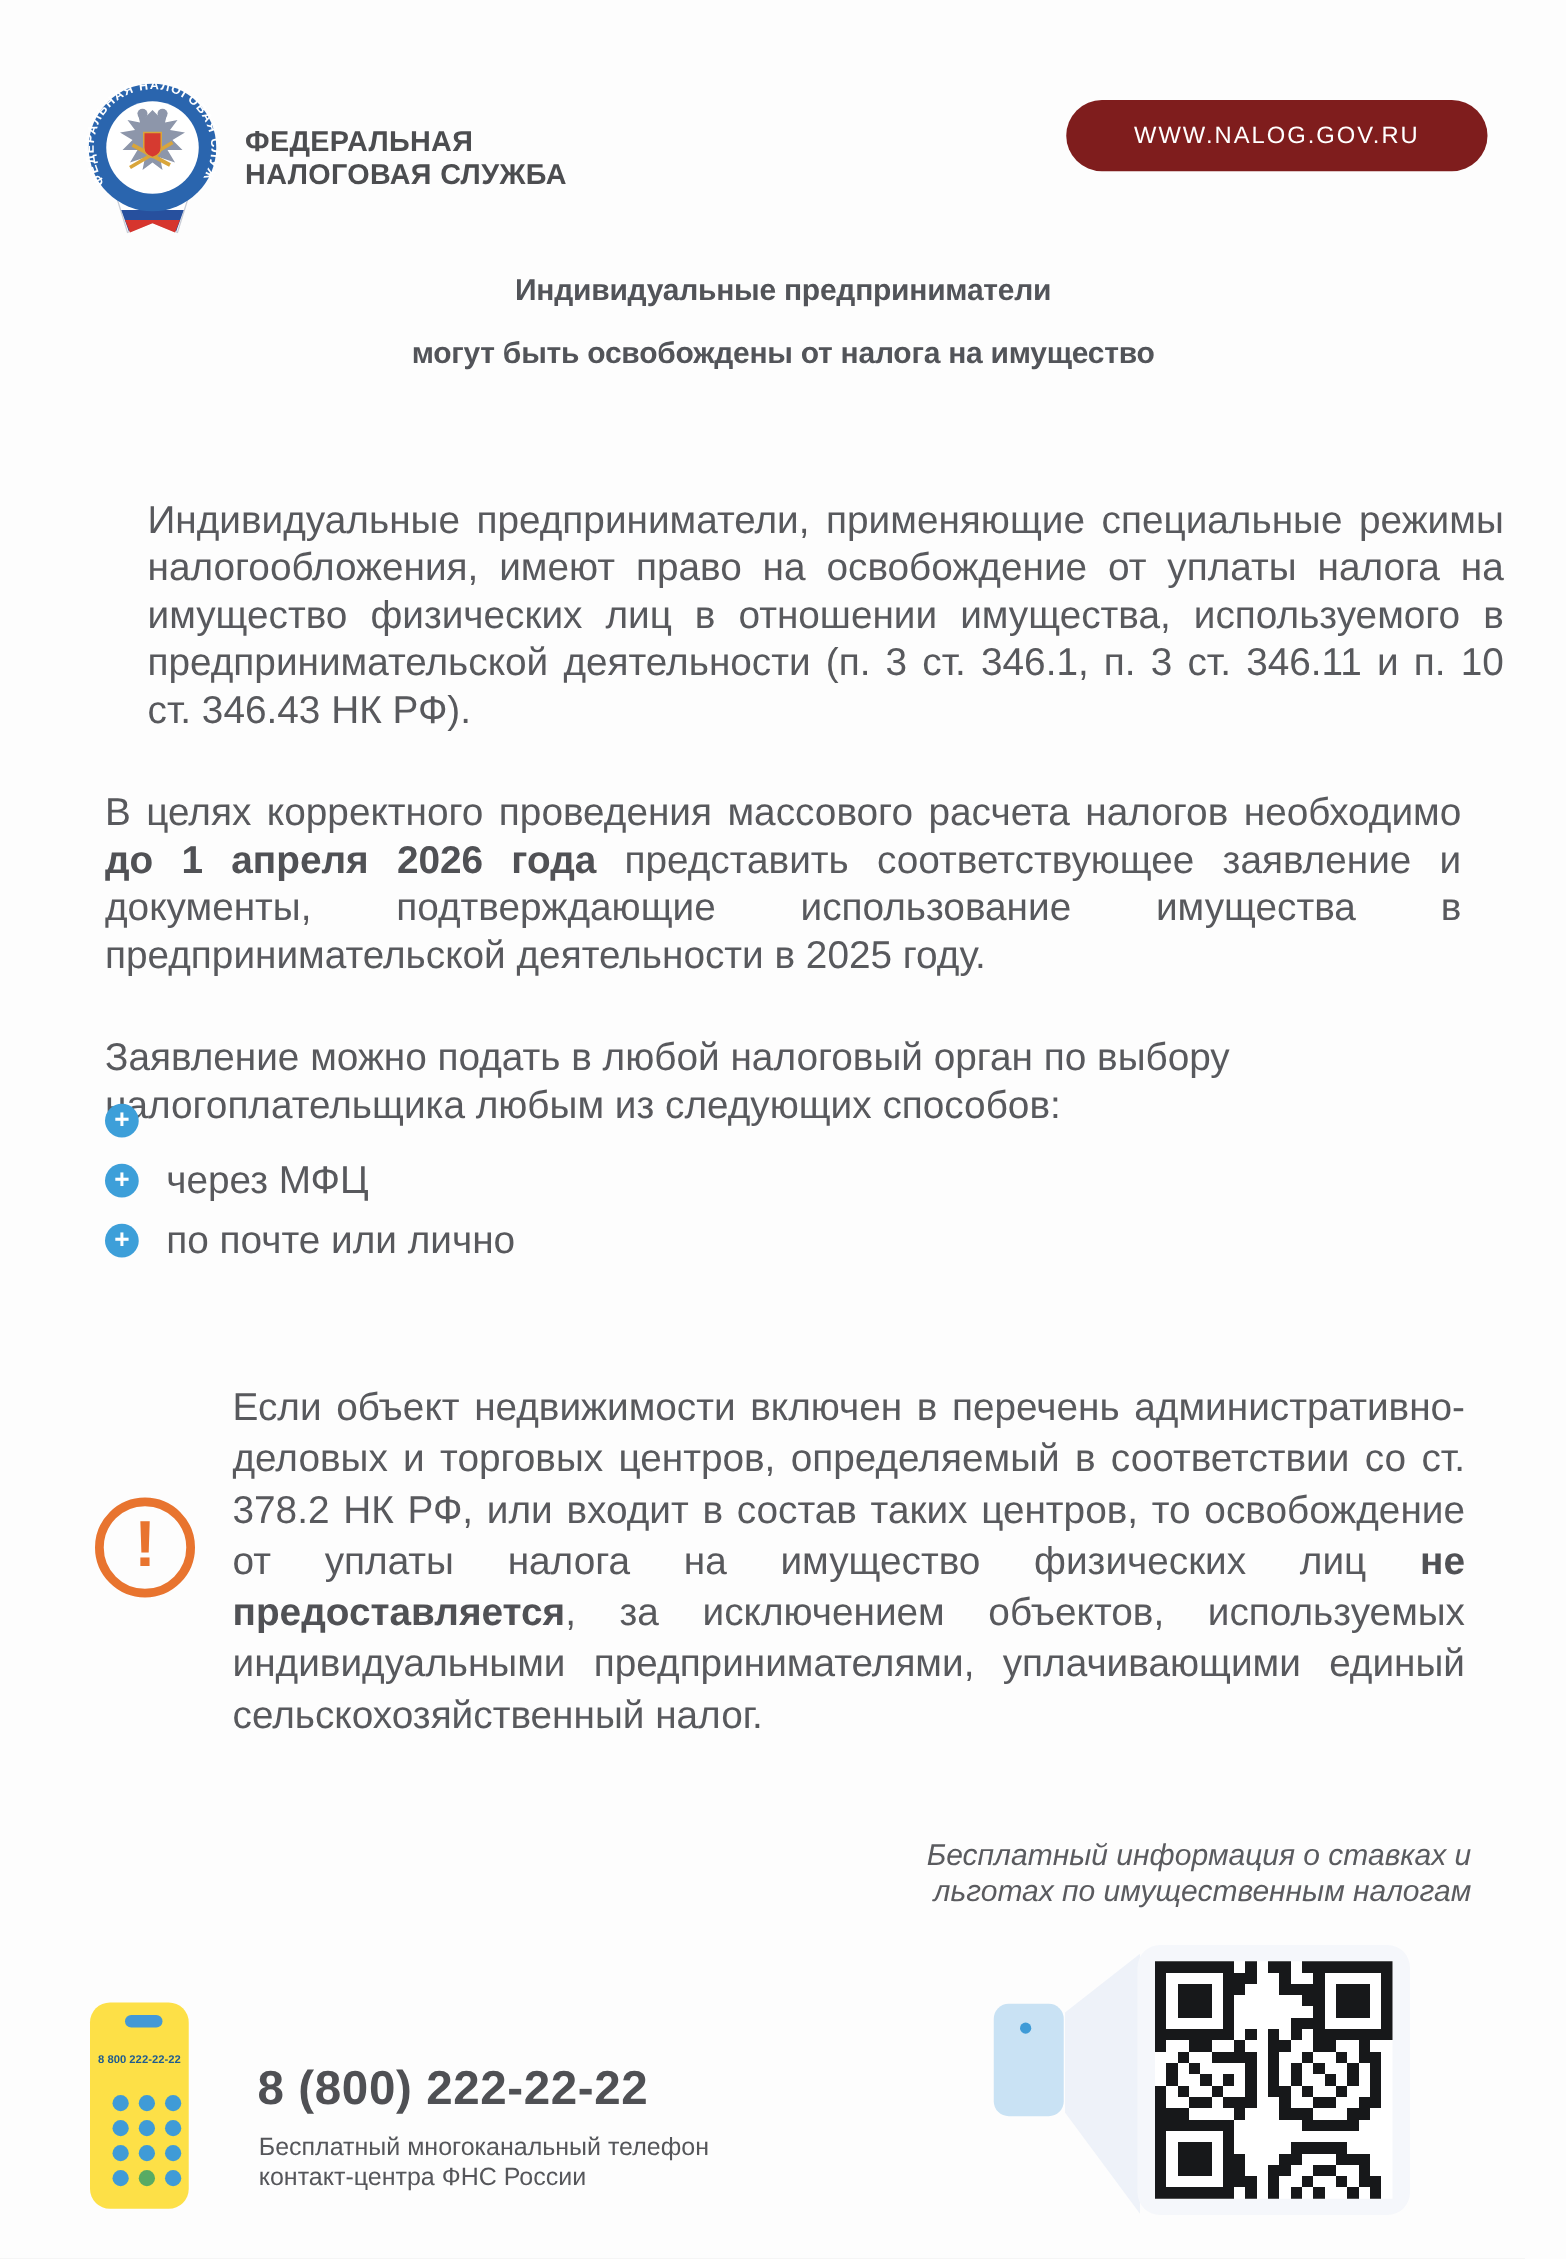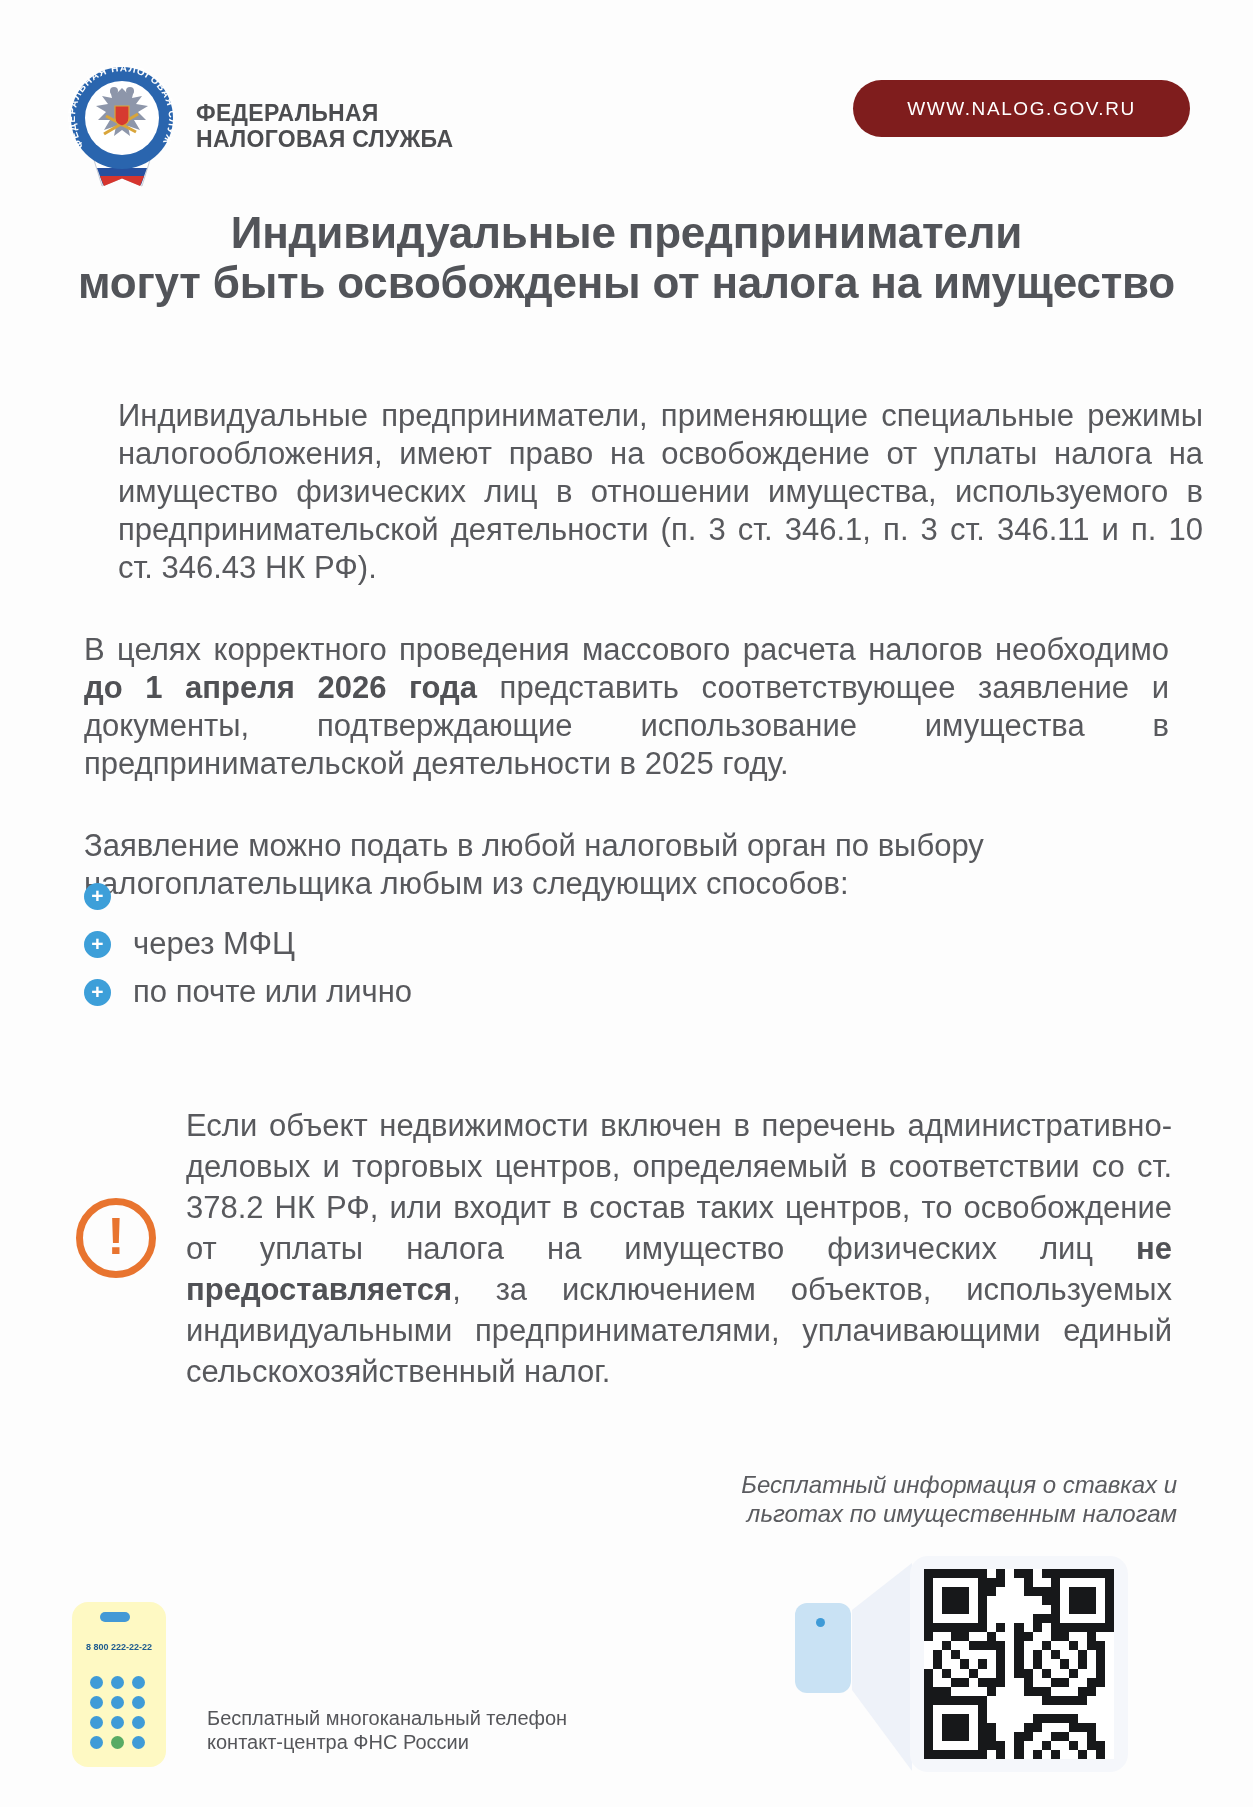--- a/index.html
+++ b/index.html
@@ -22,21 +22,21 @@
   .site-pill{
     position:absolute;left:853px;top:80px;width:337px;height:57px;
     border-radius:29px;background:#7f1d1d;
     display:flex;align-items:center;justify-content:center;
     color:#ffffff;font-size:19px;letter-spacing:1.6px;font-weight:400;
     cursor:pointer;border:none;
   }
   
   .title{
     position:absolute;left:0;top:208px;width:100%;
-    text-align:center;font-size:44px;font-weight:bold;color:#525459;
+    text-align:center;font-size:24px;font-weight:bold;color:#525459;
     line-height:50px;letter-spacing:-.2px;
   }
   
   .para{
     position:absolute;left:84px;width:1085px;
     font-size:31px;line-height:38px;
     text-align:justify;text-align-last:left;
   }
   .p1{top:366px;margin-left:34px;}
   .p2{top:600px;}
@@ -82,22 +82,22 @@
     position:absolute;left:21px;top:15px;width:9px;height:9px;border-radius:50%;
     background:#3f9bd7;
   }
   .qr-card{
     position:absolute;left:910px;top:1556px;width:218px;height:216px;
     border-radius:18px;background:#f5f7fb;
     display:flex;align-items:center;justify-content:center;
   }
   .qr-card svg{fill:#17181a;background:#ffffff;}
   .phone-illustration{
-    position:absolute;left:72px;top:1602px;width:94px;height:165px;
-    border-radius:16px;background:#fef9c3;
+    position:absolute;left:72px;top:1602px;width:79px;height:165px;
+    border-radius:16px;background:#fde047;
   }
   .phone-illustration .speaker{
     position:absolute;left:28px;top:10px;width:30px;height:10px;border-radius:5px;
     background:#4399d6;
   }
   .phone-illustration .mini-number{
     position:absolute;left:0;top:40px;width:100%;text-align:center;
     font-size:9px;font-weight:bold;color:#1f5c8f;letter-spacing:0;
   }
   .keypad{
@@ -434,18 +434,19 @@
         <i></i>
       <i></i>
         <i></i>
         <i></i>
       <i></i>
         <i class="green"></i>
         <i></i>
     </div>
   </div>
 
+  <div class="phone-number">8 (800) 222-22-22</div>
   <div class="phone-caption">
     <div>Бесплатный многоканальный телефон</div>
     <div>контакт-центра ФНС России</div>
   </div>
 
 </div>
 
 </body></html>

